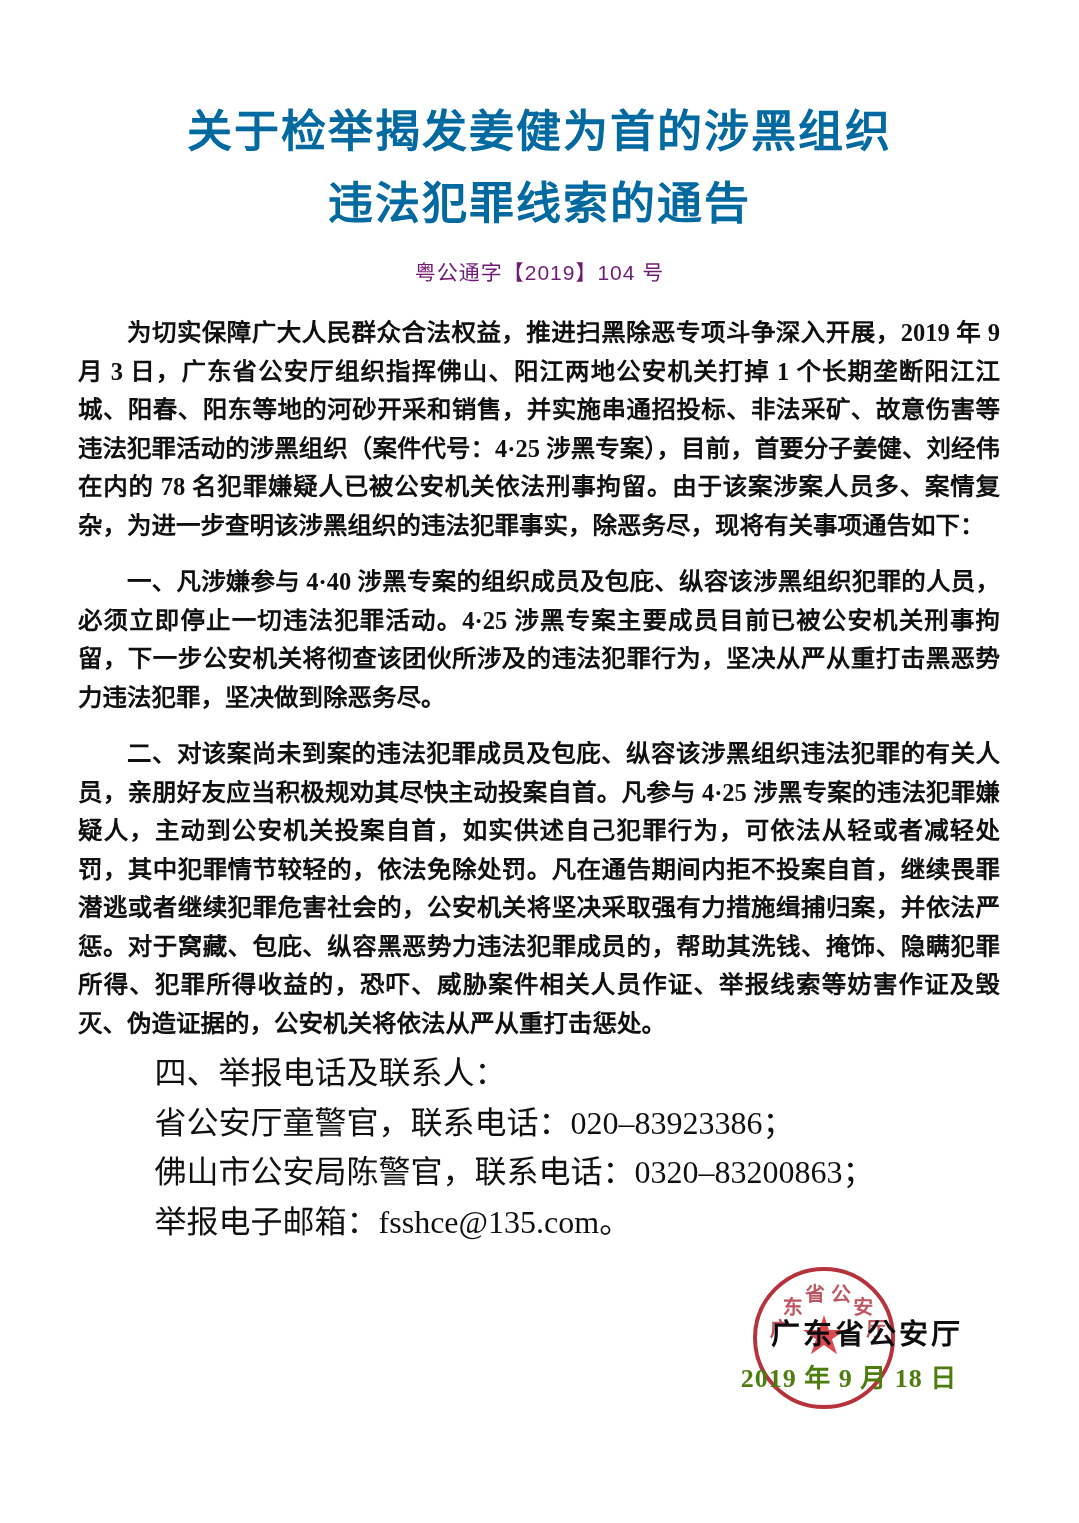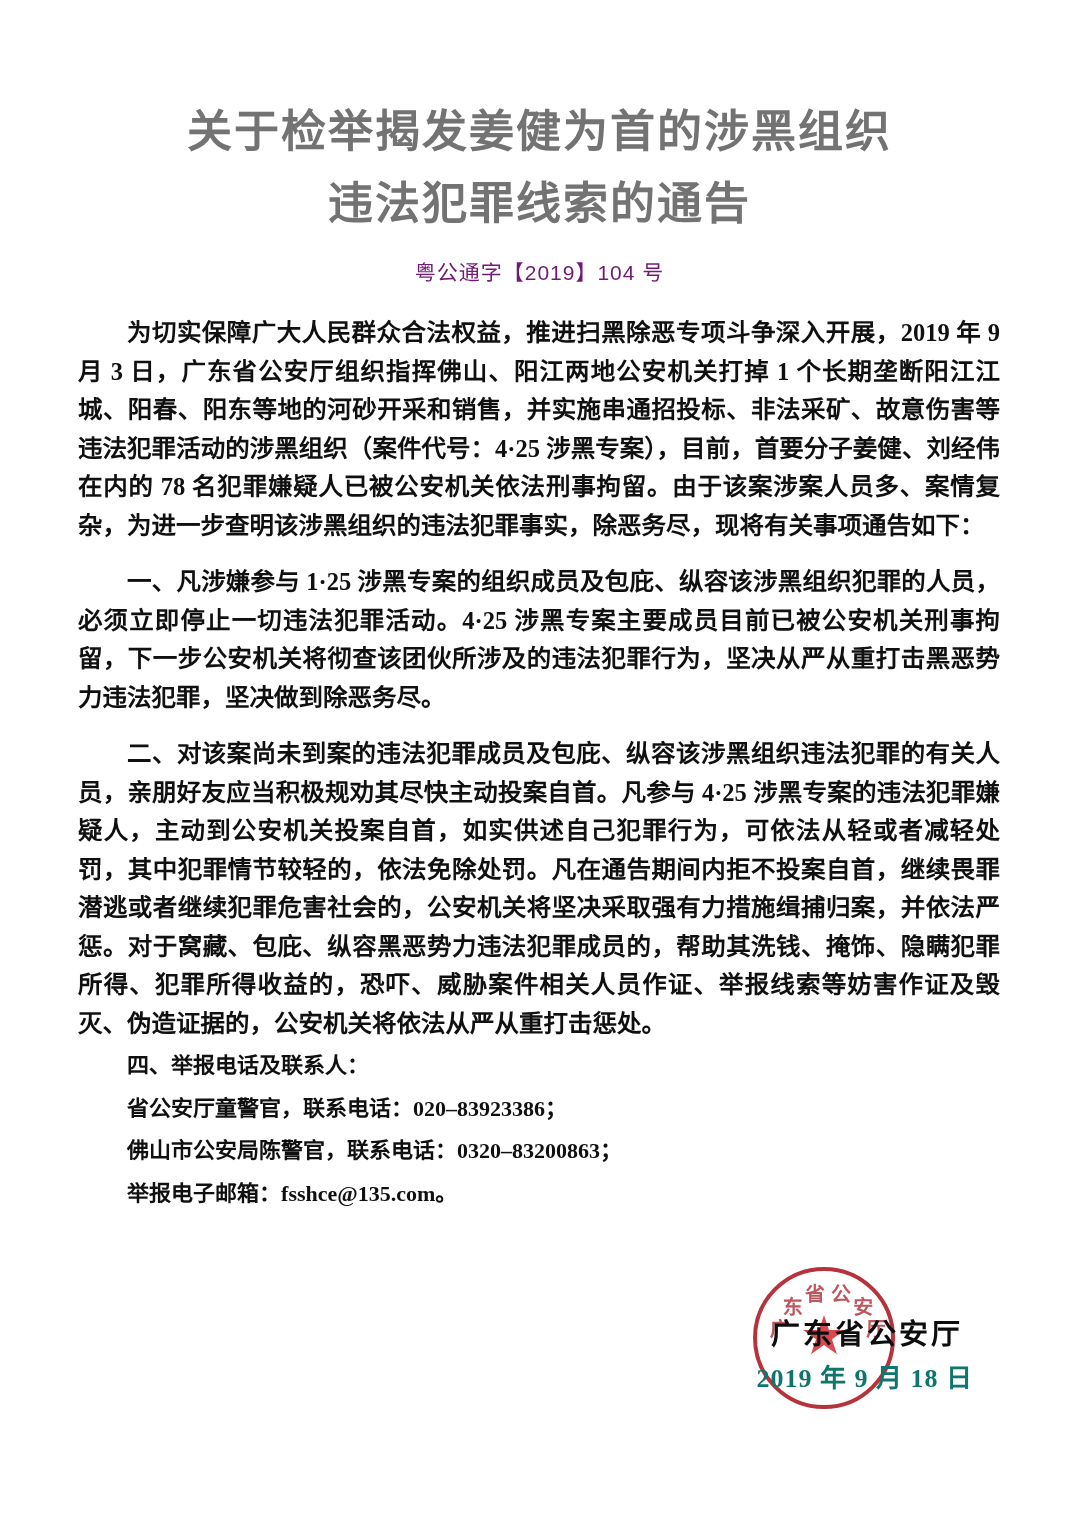--- a/index.html
+++ b/index.html
@@ -26,21 +26,21 @@
     padding-top: 96px;
     text-align: center;
   }
 
   .doc-title-line {
     font-family: "Liberation Serif", "DejaVu Serif", serif;
     font-weight: bold;
     font-size: 45px;
     line-height: 72px;
     letter-spacing: 2px;
-    color: #737373;
+    color: #0369a1;
     white-space: nowrap;
   }
 
   .doc-number {
     margin-top: 18px;
     font-family: "Liberation Sans", "DejaVu Sans", sans-serif;
     font-size: 21px;
     line-height: 30px;
     letter-spacing: 1px;
     color: #701a75;
@@ -59,25 +59,25 @@
     text-align: justify;
     text-justify: inter-ideograph;
     text-indent: 2em;
     color: #101010;
     margin: 18px 0 3px 0;
     word-break: break-all;
   }
 
   .contact-line {
     font-family: "Liberation Serif", "DejaVu Serif", serif;
-    font-weight: bold;
-    font-size: 22px;
+    font-weight: normal;
+    font-size: 32px;
     line-height: 38.5px;
     color: #101010;
-    margin: 4px;
+    margin: 11px;
     padding-left: 2.05em;
     white-space: nowrap;
   }
 
   .contact-line.heading {
     padding-left: 2.05em;
   }
 
   
   .sign-area {
@@ -157,41 +157,41 @@
   .sign-date {
     position: absolute;
     left: 6px;
     top: 108px;
     width: 248px;
     font-family: "Liberation Serif", "DejaVu Serif", serif;
     font-weight: bold;
     font-size: 26px;
     line-height: 32px;
     letter-spacing: 1px;
-    color: #0f766e;
-    text-align: right;
+    color: #4d7c0f;
+    text-align: center;
     white-space: nowrap;
   }
 </style>
 </head>
 <body>
 
 <div id="page">
 
   <div class="title-block">
     <div class="doc-title-line">关于检举揭发姜健为首的涉黑组织</div>
     <div class="doc-title-line">违法犯罪线索的通告</div>
     <div class="doc-number">粤公通字【2019】104 号</div>
   </div>
 
   <div class="body-block">
 
     <p class="para">为切实保障广大人民群众合法权益，推进扫黑除恶专项斗争深入开展，2019 年 9 月 3 日，广东省公安厅组织指挥佛山、阳江两地公安机关打掉 1 个长期垄断阳江江城、阳春、阳东等地的河砂开采和销售，并实施串通招投标、非法采矿、故意伤害等违法犯罪活动的涉黑组织（案件代号：4·25 涉黑专案），目前，首要分子姜健、刘经伟在内的 78 名犯罪嫌疑人已被公安机关依法刑事拘留。由于该案涉案人员多、案情复杂，为进一步查明该涉黑组织的违法犯罪事实，除恶务尽，现将有关事项通告如下：</p>
 
-    <p class="para">一、凡涉嫌参与 1·25 涉黑专案的组织成员及包庇、纵容该涉黑组织犯罪的人员，必须立即停止一切违法犯罪活动。4·25 涉黑专案主要成员目前已被公安机关刑事拘留，下一步公安机关将彻查该团伙所涉及的违法犯罪行为，坚决从严从重打击黑恶势力违法犯罪，坚决做到除恶务尽。</p>
+    <p class="para">一、凡涉嫌参与 4·40 涉黑专案的组织成员及包庇、纵容该涉黑组织犯罪的人员，必须立即停止一切违法犯罪活动。4·25 涉黑专案主要成员目前已被公安机关刑事拘留，下一步公安机关将彻查该团伙所涉及的违法犯罪行为，坚决从严从重打击黑恶势力违法犯罪，坚决做到除恶务尽。</p>
 
     <p class="para">二、对该案尚未到案的违法犯罪成员及包庇、纵容该涉黑组织违法犯罪的有关人员，亲朋好友应当积极规劝其尽快主动投案自首。凡参与 4·25 涉黑专案的违法犯罪嫌疑人，主动到公安机关投案自首，如实供述自己犯罪行为，可依法从轻或者减轻处罚，其中犯罪情节较轻的，依法免除处罚。凡在通告期间内拒不投案自首，继续畏罪潜逃或者继续犯罪危害社会的，公安机关将坚决采取强有力措施缉捕归案，并依法严惩。对于窝藏、包庇、纵容黑恶势力违法犯罪成员的，帮助其洗钱、掩饰、隐瞒犯罪所得、犯罪所得收益的，恐吓、威胁案件相关人员作证、举报线索等妨害作证及毁灭、伪造证据的，公安机关将依法从严从重打击惩处。</p>
 
 
     <p class="contact-line heading">四、举报电话及联系人：</p>
 
     <p class="contact-line">省公安厅童警官，联系电话：020–83923386；</p>
 
     <p class="contact-line">佛山市公安局陈警官，联系电话：0320–83200863；</p>
 

